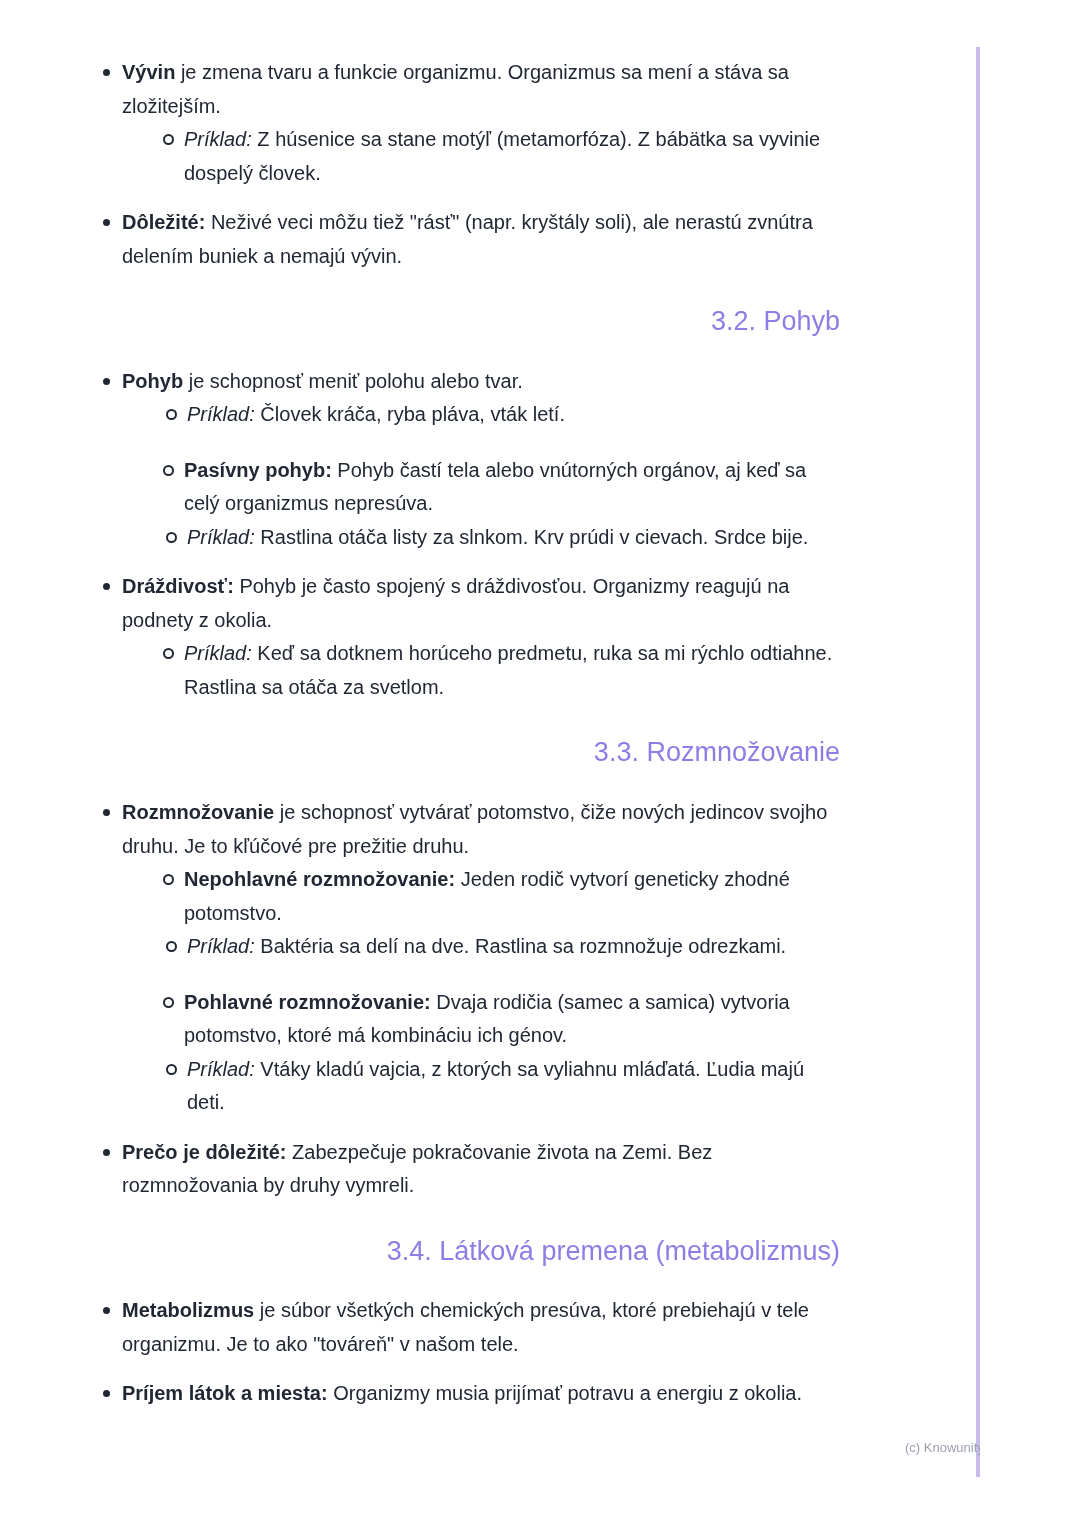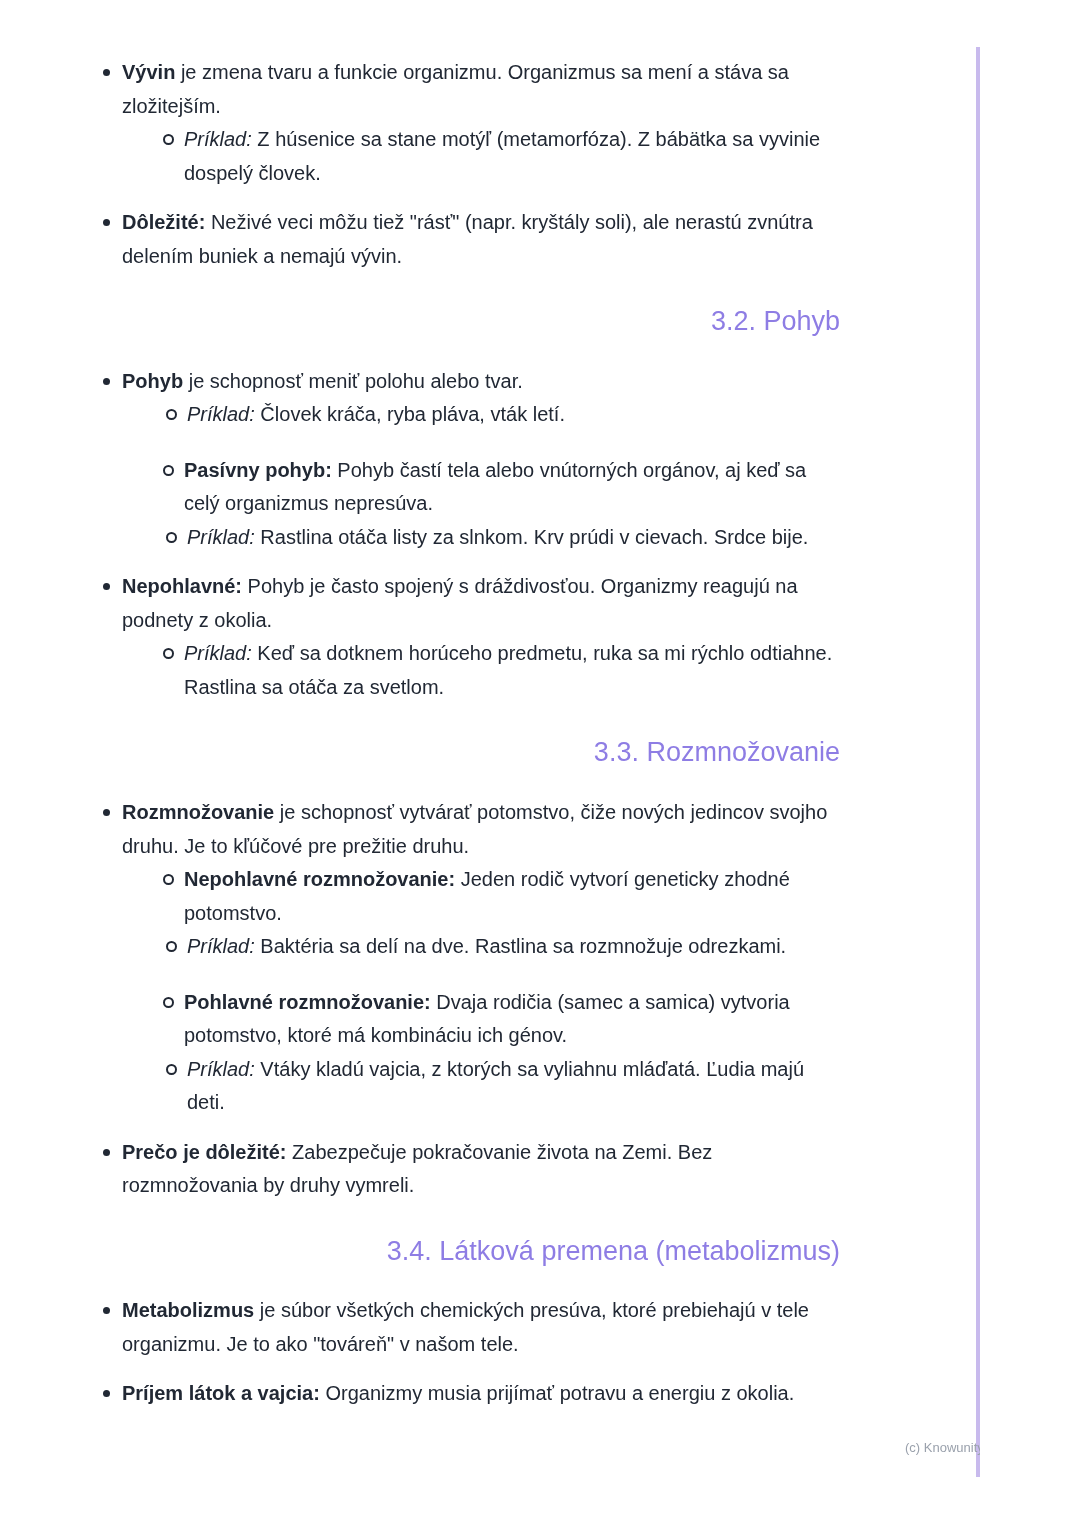--- a/index.html
+++ b/index.html
@@ -103,21 +103,21 @@
         <div class="li l2 gap">
           <span class="marker circle"></span>
           <p class="txt"><strong class="lead bold">Pasívny pohyb:</strong><span> Pohyb častí tela alebo vnútorných orgánov, aj keď sa celý organizmus nepresúva.</span></p>
         </div>
         <div class="li l3">
           <span class="marker circle"></span>
           <p class="txt"><em class="lead italic">Príklad:</em><span> Rastlina otáča listy za slnkom. Krv prúdi v cievach. Srdce bije.</span></p>
         </div>
         <div class="li l1 gap">
           <span class="marker disc"></span>
-          <p class="txt"><strong class="lead bold">Nepohlavné:</strong><span> Pohyb je často spojený s dráždivosťou. Organizmy reagujú na podnety z okolia.</span></p>
+          <p class="txt"><strong class="lead bold">Dráždivosť:</strong><span> Pohyb je často spojený s dráždivosťou. Organizmy reagujú na podnety z okolia.</span></p>
         </div>
         <div class="li l2">
           <span class="marker circle"></span>
           <p class="txt"><em class="lead italic">Príklad:</em><span> Keď sa dotknem horúceho predmetu, ruka sa mi rýchlo odtiahne. Rastlina sa otáča za svetlom.</span></p>
         </div>
       </div>
       <h2 class="h2">3.3. Rozmnožovanie</h2>
       <div class="list">
         <div class="li l1 gap">
           <span class="marker disc"></span>
@@ -145,18 +145,18 @@
         </div>
       </div>
       <h2 class="h2">3.4. Látková premena (metabolizmus)</h2>
       <div class="list">
         <div class="li l1 gap">
           <span class="marker disc"></span>
           <p class="txt"><strong class="lead bold">Metabolizmus</strong><span> je súbor všetkých chemických presúva, ktoré prebiehajú v tele organizmu. Je to ako "továreň" v našom tele.</span></p>
         </div>
         <div class="li l1 gap">
           <span class="marker disc"></span>
-          <p class="txt"><strong class="lead bold">Príjem látok a vajcia:</strong><span> Organizmy musia prijímať potravu a energiu z okolia.</span></p>
+          <p class="txt"><strong class="lead bold">Príjem látok a miesta:</strong><span> Organizmy musia prijímať potravu a energiu z okolia.</span></p>
         </div>
       </div>
     </main>
   <div class="copyright">(c) Knowunity 2025</div>
 </div>
 
 </body></html>

